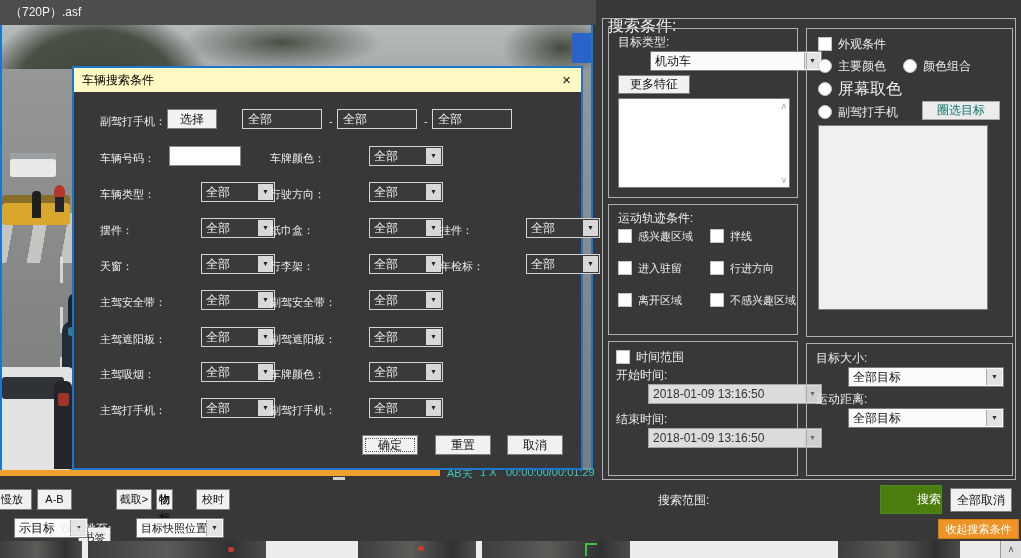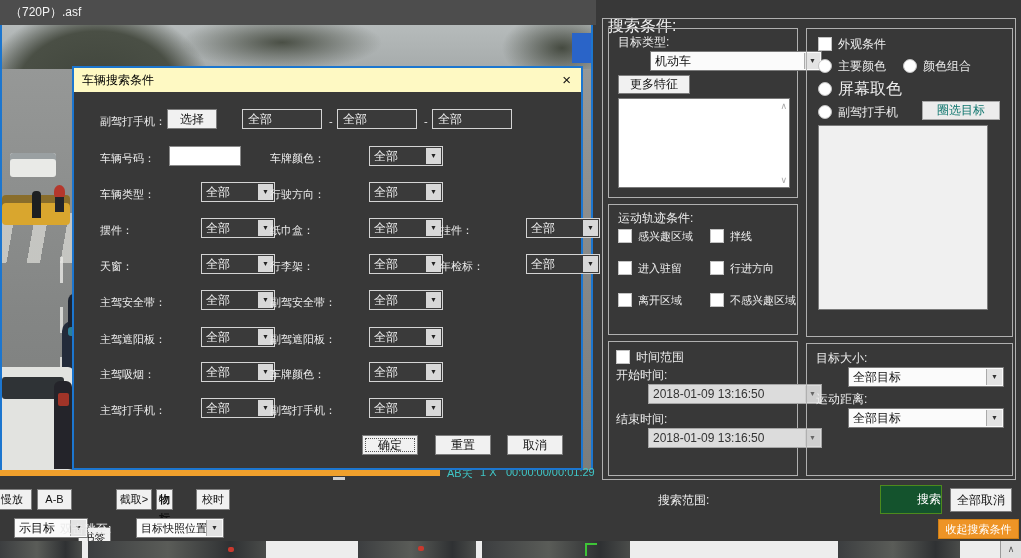--- a/index.html
+++ b/index.html
@@ -37,21 +37,21 @@
   .combo.disabled{background:#dcdcdc;border:1px solid #a5a5a5;color:#333;}
   .combo.disabled .arr{background:#cfcfcf;color:#666;}
   .tfield{position:absolute;box-sizing:border-box;height:20px;background:#3a3a3a;border:1px solid #d4d4d4;
           color:#f0f0f0;font-size:12px;line-height:18px;padding-left:5px;}
   .winput{position:absolute;box-sizing:border-box;height:20px;background:#ffffff;border:1px solid #8a8a8a;
           font-size:12px;padding:0 3px;color:#111;}
   .btn{position:absolute;box-sizing:border-box;background:#f1f1f1;border:1px solid #7d7d7d;color:#111;
        font-size:12px;text-align:center;line-height:18px;height:20px;}
   .btn.focus{outline:1px dotted #555;outline-offset:-4px;}
   .btn.disabled{background:#ececec;color:#0f766e;border-color:#a8a8a8;margin-left:24px;}
-  .btn.green{background:#14532d;border:1px solid #4d8a1d;color:#fff;padding-left:36px;}
+  .btn.green{background:#4d7c0f;border:1px solid #4d8a1d;color:#fff;padding-left:36px;}
   .btn.orange{background:#ee9426;border:1px solid #d07f15;color:#fff;font-size:11px;}
   .group{position:absolute;border:1px solid #b0b0b0;box-sizing:border-box;}
   .cbrow{position:absolute;color:#ececec;font-size:11px;line-height:14px;white-space:nowrap;display:flex;align-items:center;}
   .cb{display:inline-block;width:12px;height:12px;background:#fff;border:1px solid #c2c2c2;margin-right:6px;flex:none;}
   .rb{display:inline-block;width:12px;height:12px;background:#fff;border:1px solid #c2c2c2;border-radius:50%;margin-right:6px;flex:none;}
   .listbox{position:absolute;background:#ffffff;border:1px solid #7a7a7a;box-sizing:border-box;}
   .listbox .sup{position:absolute;right:2px;top:2px;font-size:9px;color:#a8a8a8;}
   .listbox .sdn{position:absolute;right:2px;bottom:2px;font-size:9px;color:#a8a8a8;}
   .panel-white{position:absolute;background:#f0f0f0;border:1px solid #7a7a7a;box-sizing:border-box;}
   

